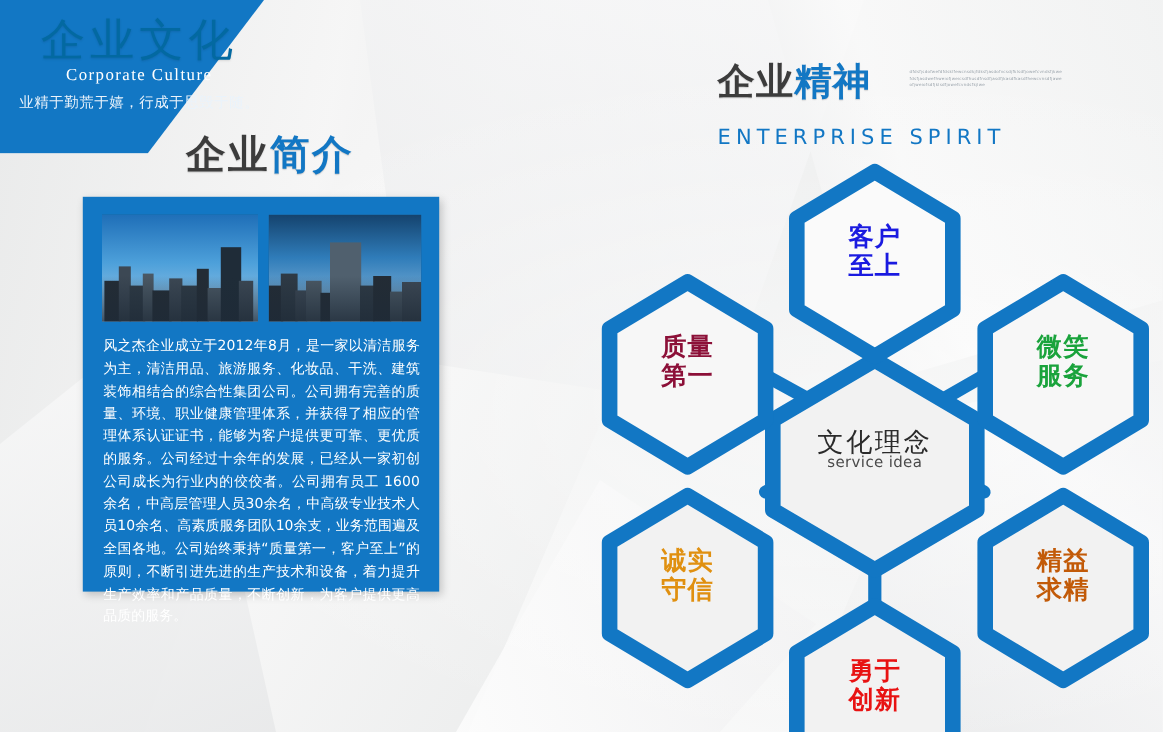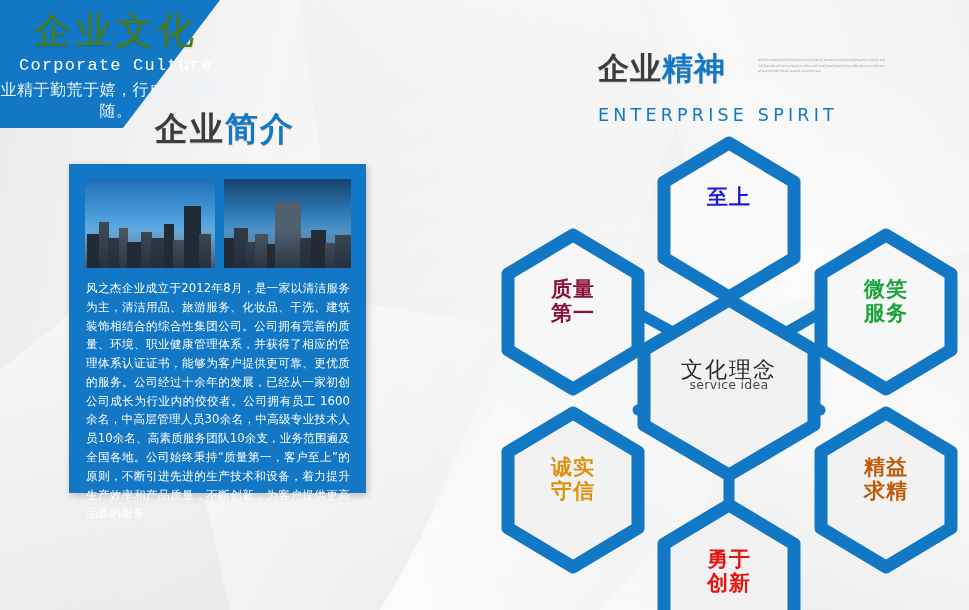--- a/index.html
+++ b/index.html
@@ -83,35 +83,35 @@
   .banner-text {
     position: absolute;
     left: 0; top: 0;
     width: 232px;
     text-align: center;
     padding-top: 14px;
   }
   .banner-cn {
     font-size: 37px;
     letter-spacing: 4px;
-    color: #4d7c0f;
+    color: #0369a1;
     font-weight: 400;
     line-height: 1.08;
-    font-family: Liberation Mono, monospace;
+    font-family: Liberation Sans, sans-serif;
     text-shadow: 0 1px 2px rgba(0,0,0,.12);
   }
   .banner-en {
-    font-size: 17px;
+    font-size: 14px;
     color: #ffffff;
     letter-spacing: 1.2px;
-    font-family: Liberation Mono, monospace;
+    font-family: Liberation Serif, serif;
     margin-top: 2px;
   }
   .banner-sub {
-    font-size: 16px;
+    font-size: 12px;
     color: #eaf3fb;
     letter-spacing: .5px;
     margin-top: 5px;
   }
 
   
   .intro-head {
     position: absolute;
     left: 155px; top: 112px;
     font-size: 33px;
@@ -334,20 +334,21 @@
 
       <polygon points="239,33 304,72 304,148 239,187 174,148 174,72" fill="#fafafa" stroke="#1277c4" stroke-width="13" stroke-linejoin="round"></polygon>
       <polygon points="83,125 148,164 148,240 83,279 18,240 18,164" fill="#f7f7f7" stroke="#1277c4" stroke-width="13" stroke-linejoin="round"></polygon>
       <polygon points="396,125 461,164 461,240 396,279 331,240 331,164" fill="#f7f7f7" stroke="#1277c4" stroke-width="13" stroke-linejoin="round"></polygon>
       <polygon points="83,303 148,342 148,418 83,457 18,418 18,342" fill="#f2f2f2" stroke="#1277c4" stroke-width="13" stroke-linejoin="round"></polygon>
       <polygon points="396,303 461,342 461,418 396,457 331,418 331,342" fill="#f2f2f2" stroke="#1277c4" stroke-width="13" stroke-linejoin="round"></polygon>
       <polygon points="239,395 304,434 304,510 239,549 174,510 174,434" fill="#f2f2f2" stroke="#1277c4" stroke-width="13" stroke-linejoin="round"></polygon>
     </svg>
 
     <div class="hx-label hx-sat" style="left: 179px; top: 76px; color: rgb(26, 26, 224);">
+      <div>客户</div>
       <div>至上</div>
     </div>
     <div class="hx-label hx-sat" style="left: 336px; top: 168px; color: rgb(26, 163, 60);">
       <div>微笑</div>
       <div>服务</div>
     </div>
     <div class="hx-label hx-sat" style="left: 336px; top: 346px; color: rgb(194, 90, 8);">
       <div>精益</div>
       <div>求精</div>
     </div>

